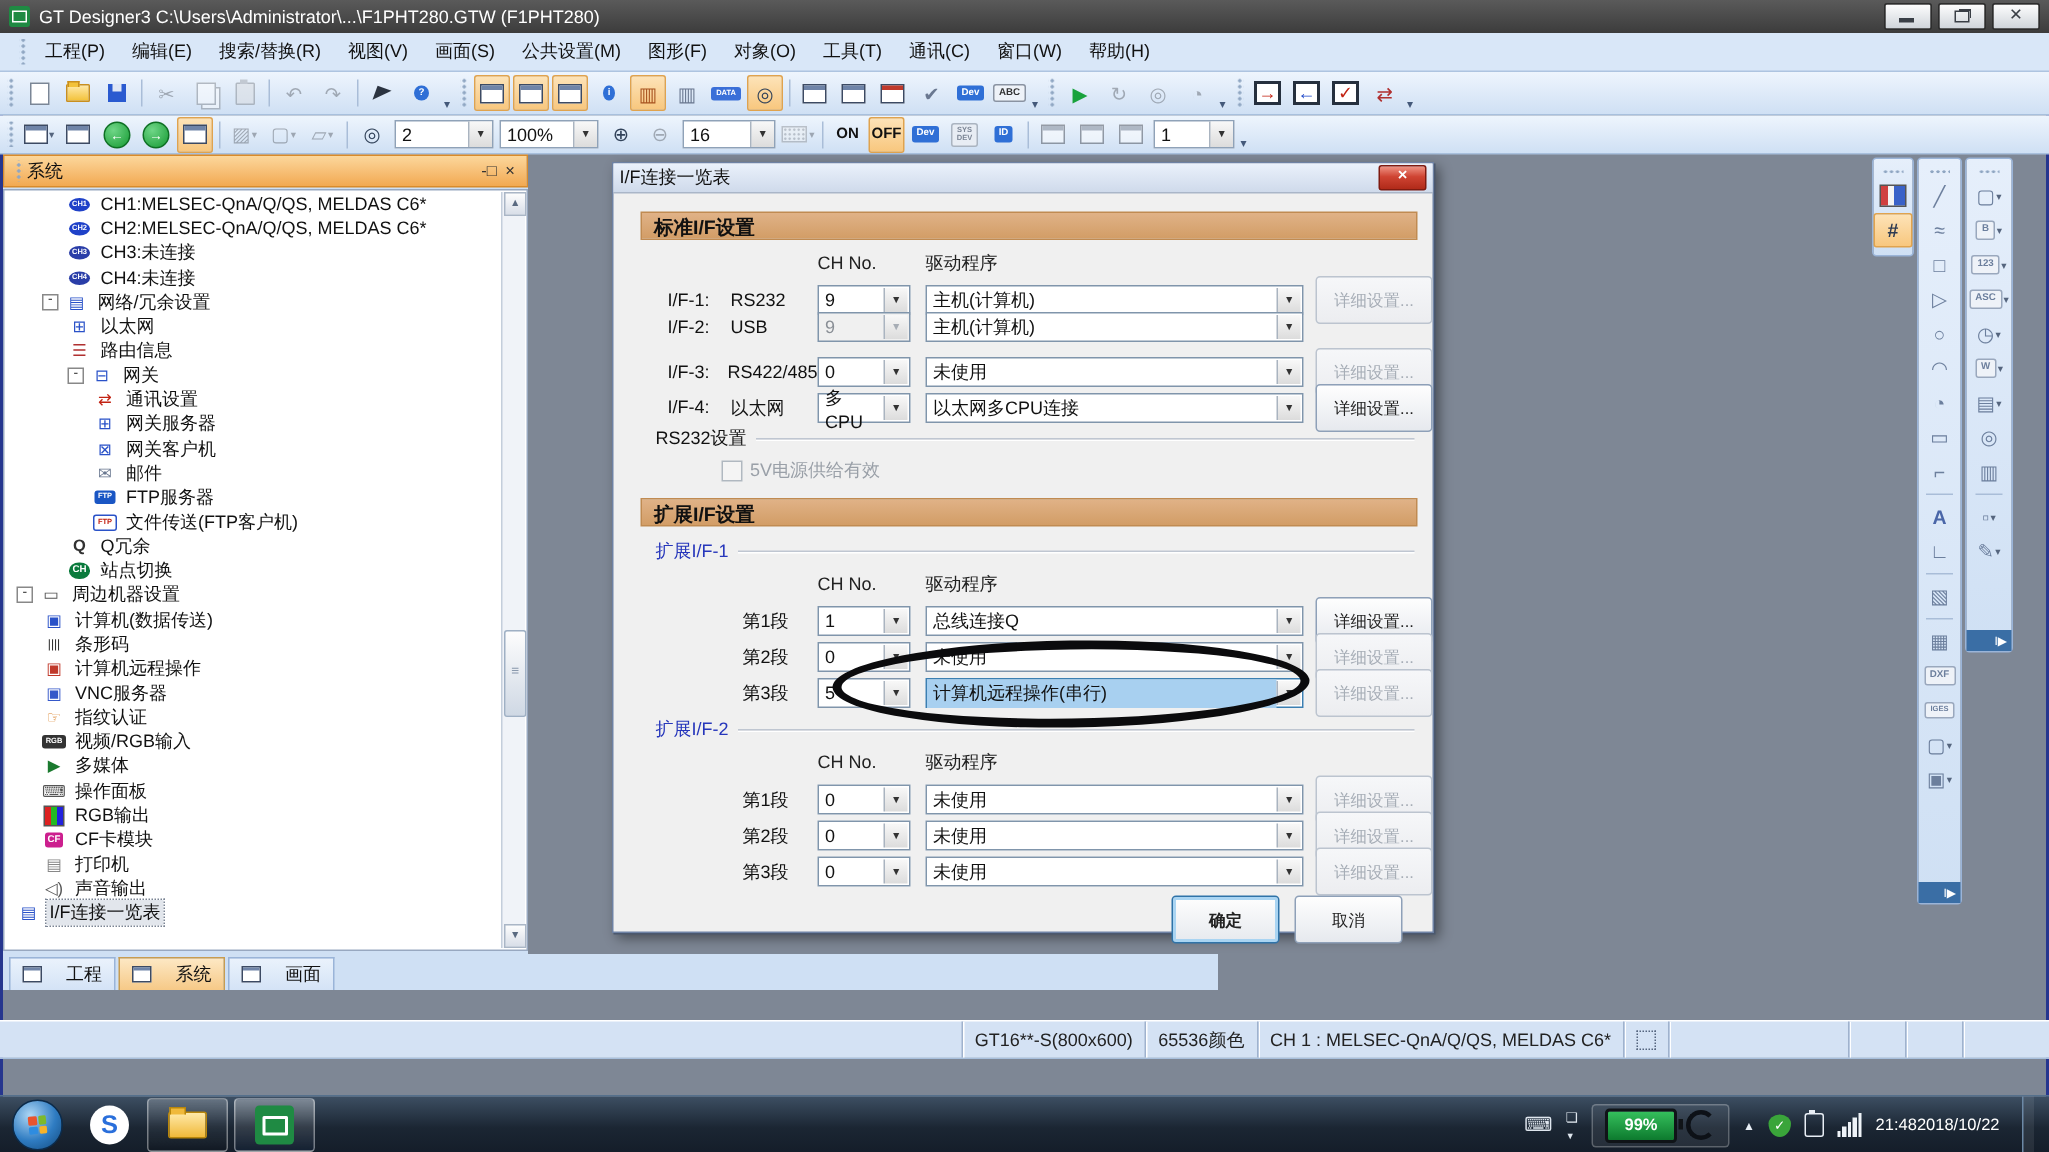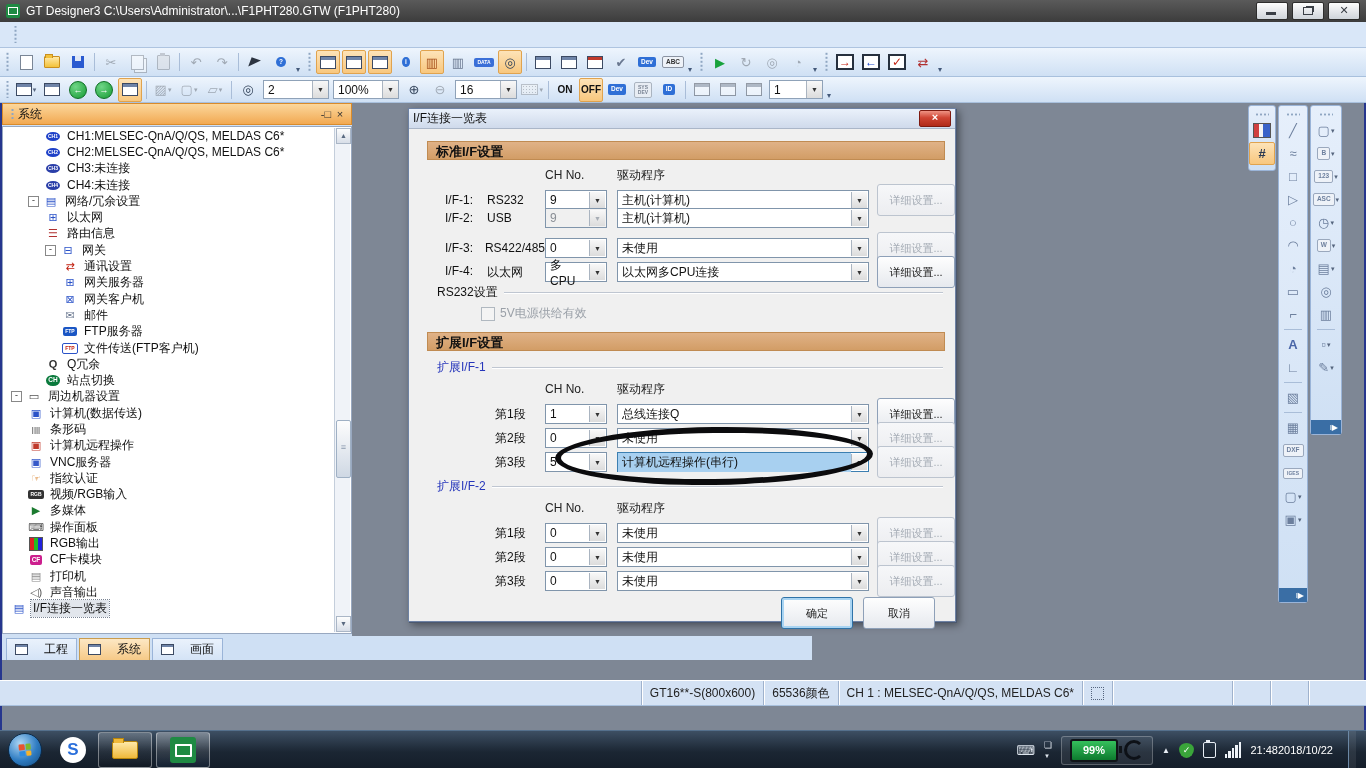--- a/index.html
+++ b/index.html
@@ -166,21 +166,21 @@
   .combo{position:relative;height:20px;background:#fff;border:1px solid #8095ab;display:flex;align-items:center;
      font-size:12px;box-sizing:border-box;}
   .combo .val{flex:1;padding:1px 2px 1px 4px;margin-right:17px;}
   .combo .arr{position:absolute;right:1px;top:1px;bottom:1px;width:15px;background:linear-gradient(#f8f8f8,#dcdcdc);
      border-left:1px solid #aab4c0;display:flex;align-items:center;justify-content:center;font-size:7px;color:#333;}
   .combo.dis{background:#f0f0f0;color:#8a8f96;} .combo.dis .arr{color:#a7adb5;}
   .combo.sel{border-color:#3c7fb1;} .combo.sel .val{background:#a8d0f0;}
   .btn{height:32px;border:1px solid #8ea0b8;border-radius:3px;background:linear-gradient(#fefefe,#e6e9ee);
      font-size:11px;display:flex;align-items:center;justify-content:center;color:#222;box-sizing:border-box;}
   .btn.dis{color:#a6adb6;border-color:#bcc4cf;background:linear-gradient(#f6f7f9,#ecedf0);}
-  .btn.def{border-color:#2f73a8;box-shadow:inset 0 0 0 2px #a9d4f2;}
+  .btn.def{border-color:#2f73a8;box-shadow:inset 0 0 0 2px #a9d4f2;font-weight:bold;}
   .gcap{display:flex;align-items:center;margin:8px 4px 4px 18px;font-size:12px;}
   .gcap .line{flex:1;border-top:1px solid #bfc6d1;box-shadow:0 1px 0 #fff;margin-left:6px;height:0;}
   .gcap.blue{color:#2636bb;}
   .chkrow{display:flex;align-items:center;gap:5px;margin:4px 0 10px 62px;color:#9aa0a8;}
   .chk{width:12px;height:12px;border:1px solid #b0b8c0;background:#f4f4f4;}
   .btnrow{display:flex;justify-content:flex-end;gap:10px;margin:12px 12px 0 0;}
   .btnrow .btn{width:72px;}
   .marker{position:absolute;left:146px;top:318px;width:306px;height:46px;border:6px solid #0b0b0d;
      border-radius:50%;transform:rotate(-.8deg);pointer-events:none;z-index:5;}
 </style>
@@ -200,20 +200,21 @@
           <span class="rest"></span>
         </span>
       <span class="wbtn">
           <span class="clos">✕</span>
         </span>
     </span>
   </div>
 
   <div class="menubar">
     <span class="grip"></span>
+    <span id="menu-items"><span class="mi">工程(P)</span><span class="mi">编辑(E)</span><span class="mi">搜索/替换(R)</span><span class="mi">视图(V)</span><span class="mi">画面(S)</span><span class="mi">公共设置(M)</span><span class="mi">图形(F)</span><span class="mi">对象(O)</span><span class="mi">工具(T)</span><span class="mi">通讯(C)</span><span class="mi">窗口(W)</span><span class="mi">帮助(H)</span></span>
   </div>
 
   <div class="tstrip tb1" id="toolbar1">
       <span class="grip"></span>
       <span class="tbi">
         <span class="k-pg"></span>
       </span>
       <span class="tbi">
         <span class="k-fo"></span>
       </span>

